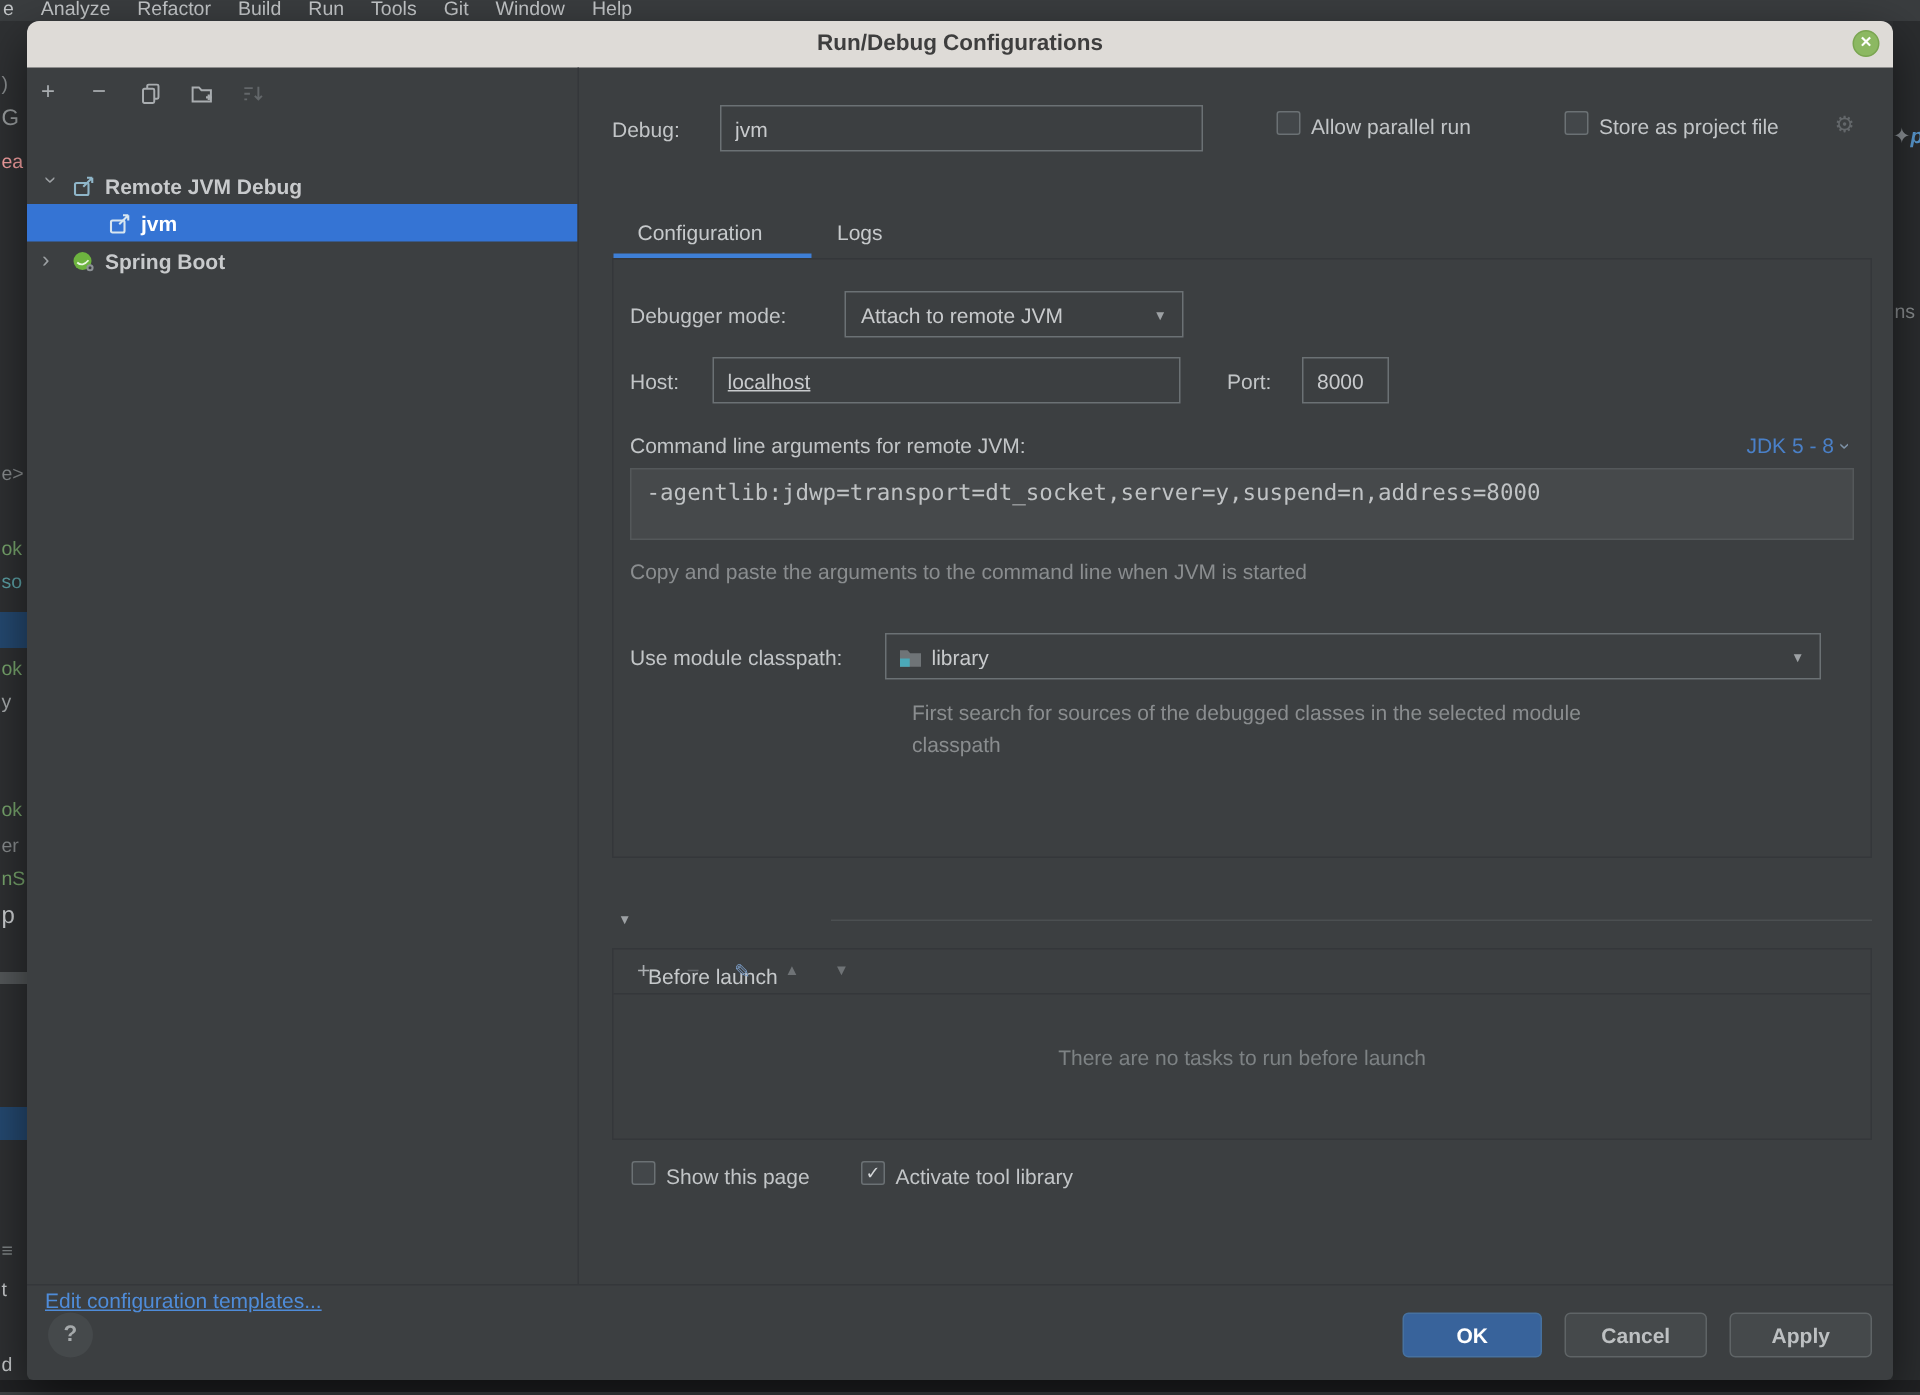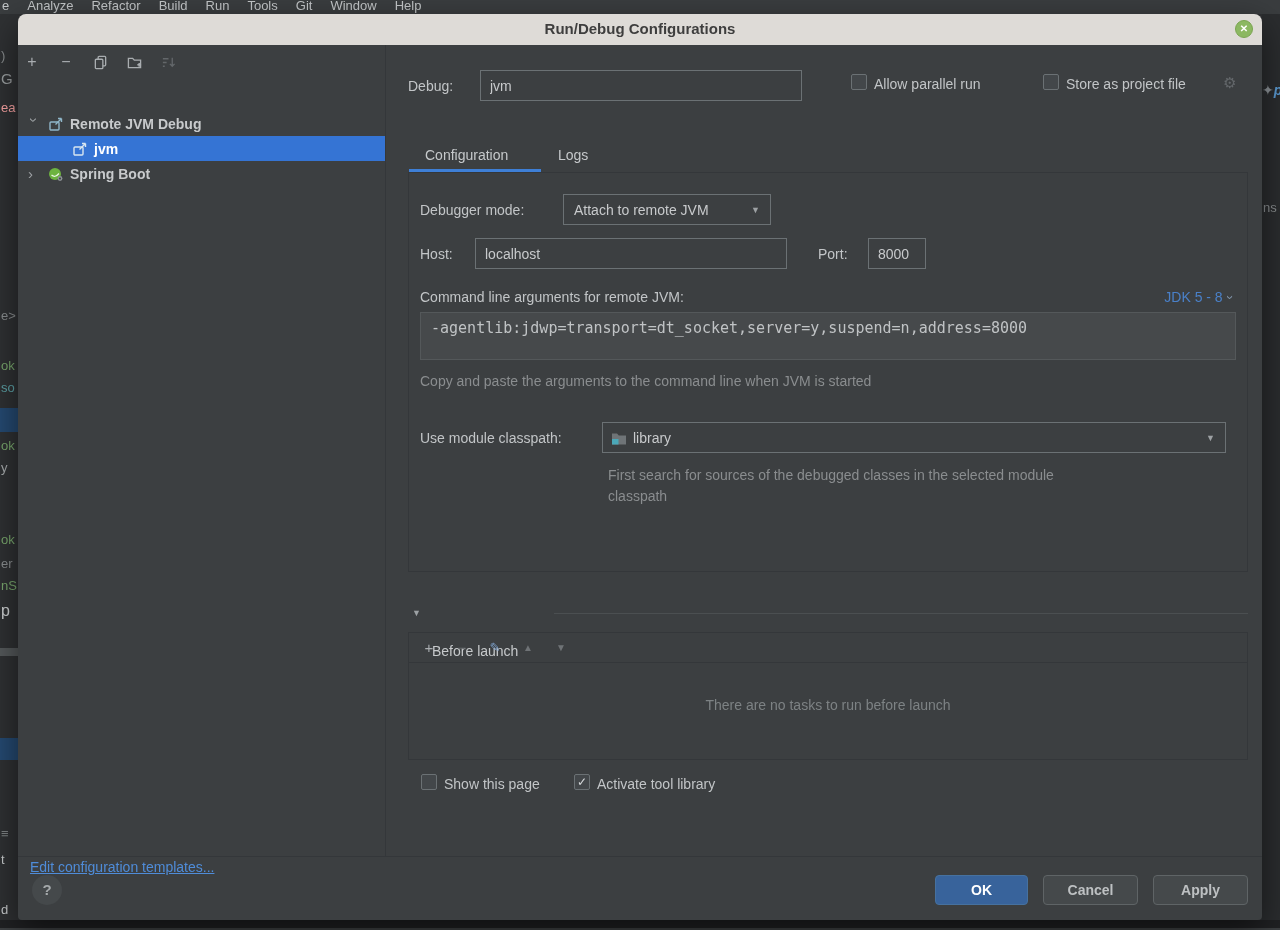--- a/index.html
+++ b/index.html
@@ -234,41 +234,41 @@
       <div class="lbl" style="left:681px;top:31px">Store as project file</div>
       <div class="gear" style="left:838px;top:29px">⚙</div>
 
       <div class="tab" style="left:40px">Configuration</div>
       <div class="tab" style="left:173px">Logs</div>
       <div class="tab-underline"></div>
 
       <div class="config-panel"></div>
 
       <div class="lbl" style="left:35px;top:157px">Debugger mode:</div>
-      <div class="combo" style="left:178px;top:149px;width:208px;height:31px">
+      <div class="combo" style="left:178px;top:149px;width:226px;height:31px">
         <span class="combo-txt">Attach to remote JVM</span>
         <span class="arrow">▼</span>
       </div>
 
       <div class="lbl" style="left:35px;top:201px">Host:</div>
-      <input class="txt-input" style="left: 90px; top: 193px; width: 312px; height: 31px;" value="localhost">
+      <input class="txt-input" style="left: 90px; top: 193px; width: 312px; height: 31px; text-decoration: underline;" value="localhost">
       <div class="lbl" style="left:433px;top:201px">Port:</div>
       <input class="txt-input" style="left: 483px; top: 193px; width: 58px; height: 31px;" value="8000">
 
       <div class="lbl" style="left:35px;top:244px">Command line arguments for remote JVM:</div>
       <div class="jdk-link">
         <span>JDK 5 - 8</span>
         <span class="chev-sm">›</span>
       </div>
 
       <div class="mono-box">-agentlib:jdwp=transport=dt_socket,server=y,suspend=n,address=8000</div>
       <div class="hint" style="left:35px;top:328px">Copy and paste the arguments to the command line when JVM is started</div>
 
       <div class="lbl" style="left:35px;top:385px">Use module classpath:</div>
-      <div class="combo" style="left:217px;top:377px;width:624px;height:31px">
+      <div class="combo" style="left:205px;top:377px;width:624px;height:31px">
         <span class="mod-icon">
           <svg viewBox="0 0 16 16">
             <path d="M1 3.5 h5 l1.8 2 h7.2 v9 h-14 z" fill="#6f7477"></path>
             <rect x="1" y="9" width="6.5" height="5.5" fill="#4ba8b8"></rect>
           </svg>
         </span>
         <span class="combo-txt with-icon">library</span>
         <span class="arrow">▼</span>
       </div>
       <div class="hint" style="left:223px;top:420px;max-width:480px;line-height:21px">First search for sources of the debugged classes in the selected module classpath</div>

